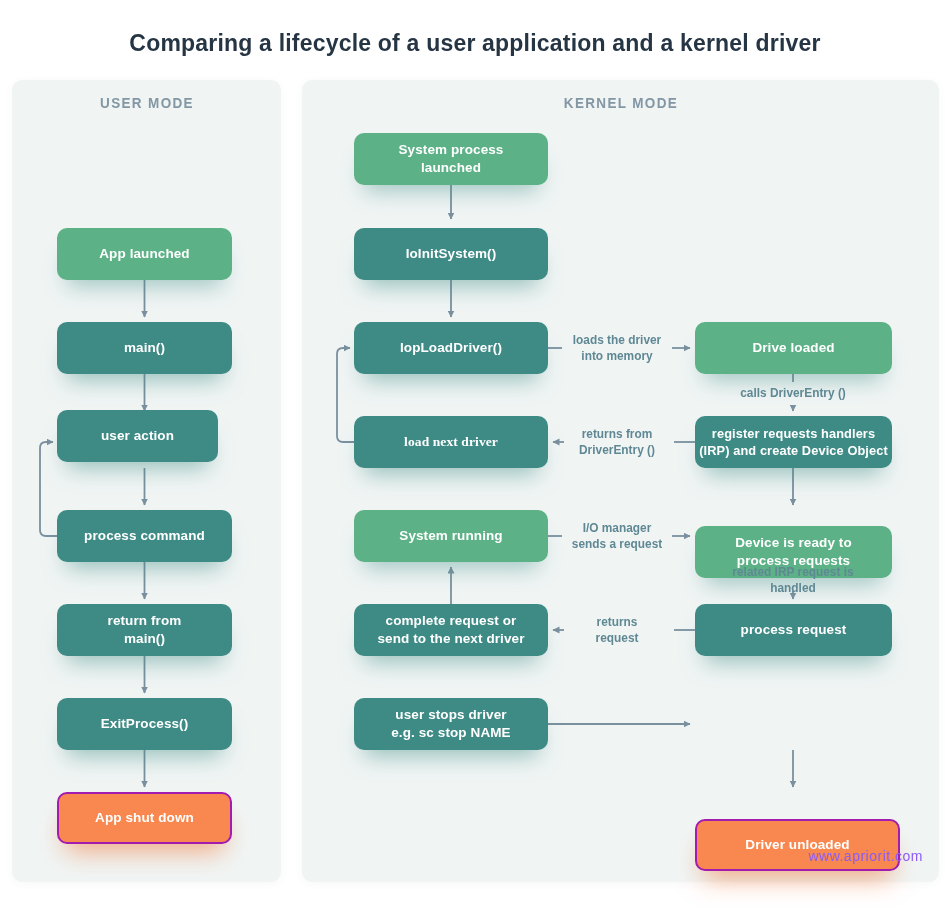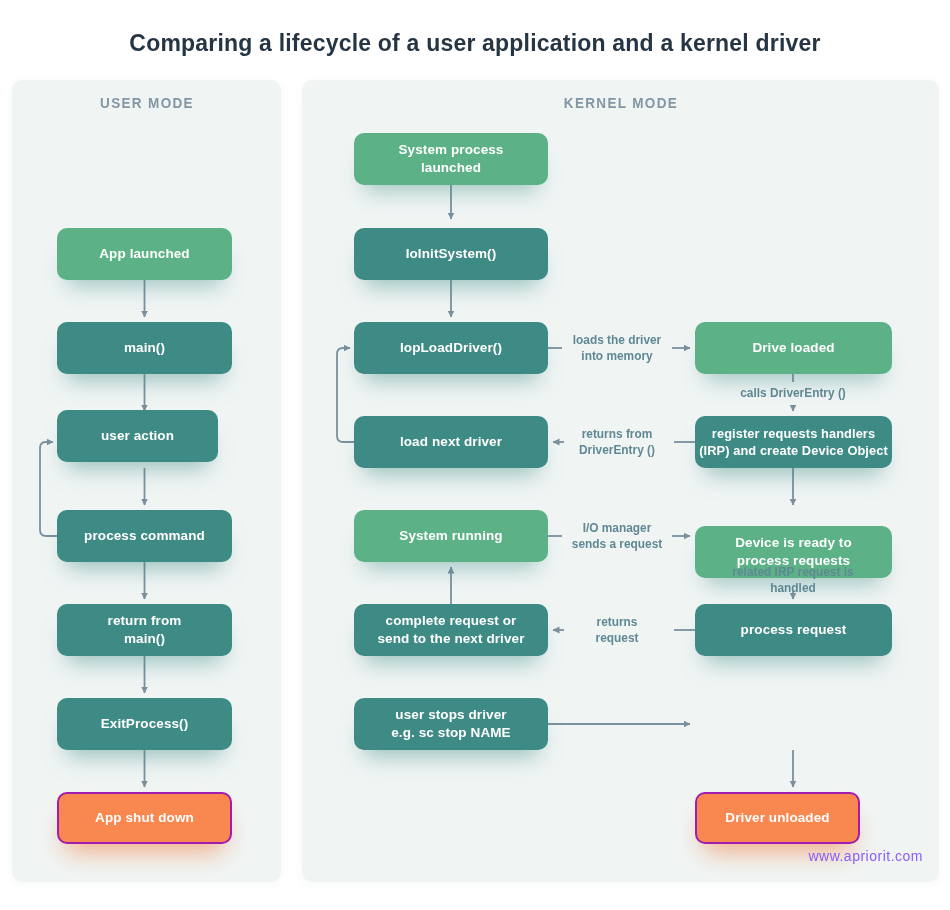--- a/index.html
+++ b/index.html
@@ -125,34 +125,34 @@
       <path d="M393,550 H372"></path>
       <path d="M262,550 H251" marker-end="url(#ah-k)"></path>
       <path d="M246,644 H388" marker-end="url(#ah-k)"></path>
     </g>
   </svg>
 
   <div class="node green" style="left:52px; top:53px;  width:194px;">System process
 launched</div>
   <div class="node teal" style="left:52px; top:148px; width:194px;">IoInitSystem()</div>
   <div class="node teal" style="left:52px; top:242px; width:194px;">IopLoadDriver()</div>
-  <div class="node teal" style="left:52px; top:336px; width:194px;">load next driver</div>
+  <div class="node teal" style="left:52px; top:336px; width:194px;font-family:Liberation Serif, serif;">load next driver</div>
   <div class="node teal" style="left:52px; top:524px; width:194px;">complete request or
 send to the next driver</div>
   <div class="node green" style="left:52px; top:430px; width:194px;">System running</div>
   <div class="node teal" style="left:52px; top:618px; width:194px;">user stops driver
 e.g. sc stop NAME</div>
 
   <div class="node green" style="left:393px; top:242px; width:197px;">Drive loaded</div>
   <div class="node teal" style="left:393px; top:336px; width:197px; font-size:12.8px;">register requests handlers
 (IRP) and create Device Object</div>
   <div class="node green" style="left:393px; top:446px; width:197px;">Device is ready to
 process requests</div>
   <div class="node teal" style="left:393px; top:524px; width:197px;text-align:right;">process request</div>
-  <div class="node orange" style="left:393px; top:712px; width:165px;">Driver unloaded</div>
+  <div class="node orange" style="left:393px; top:739px; width:205px;">Driver unloaded</div>
 
   <div class="edge-label" style="left:315px; top:268px;">loads the driver
 into memory</div>
   <div class="edge-label" style="left:491px; top:313px;">calls DriverEntry ()</div>
   <div class="edge-label" style="left:315px; top:362px;">returns from
 DriverEntry ()</div>
   <div class="edge-label" style="left:315px; top:456px;">I/O manager
 sends a request</div>
   <div class="edge-label" style="left:491px; top:500px;">related IRP request is handled</div>
   <div class="edge-label" style="left:315px; top:550px;">returns

